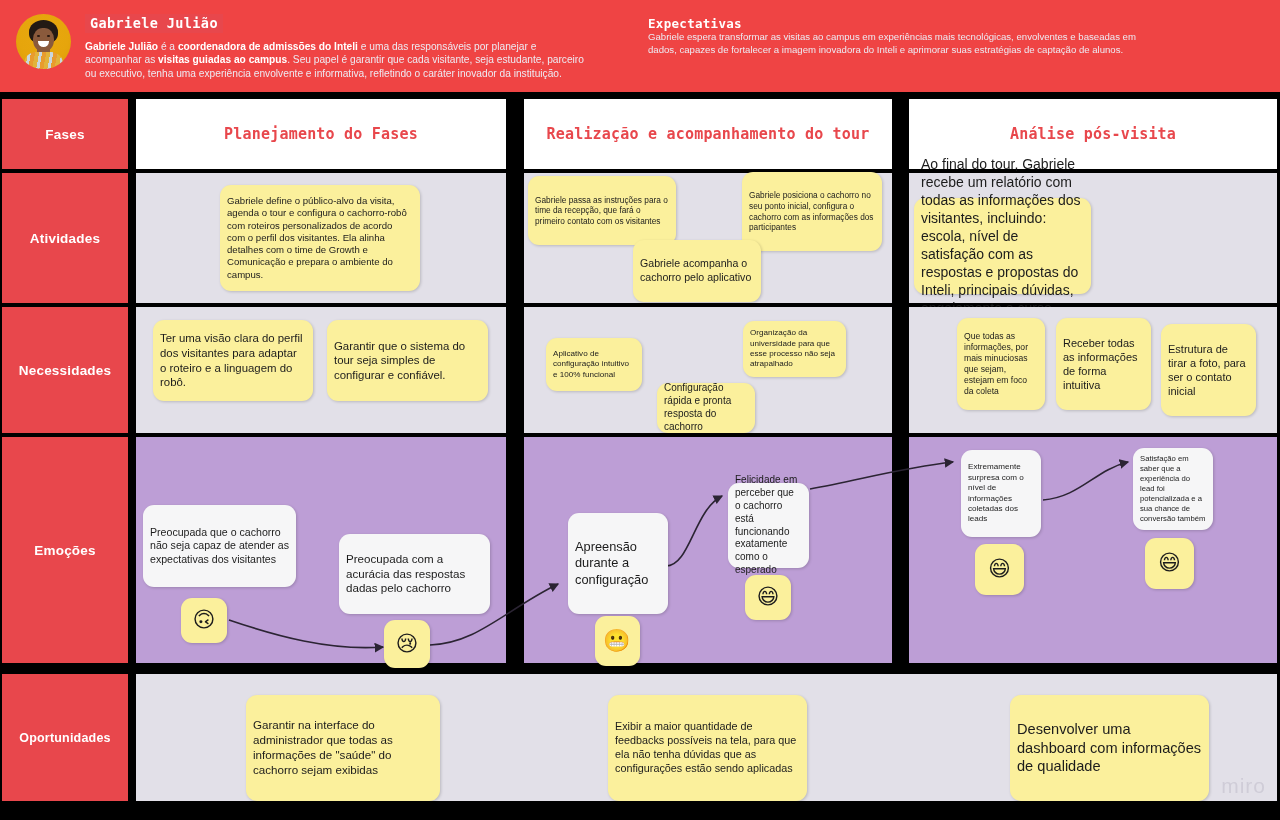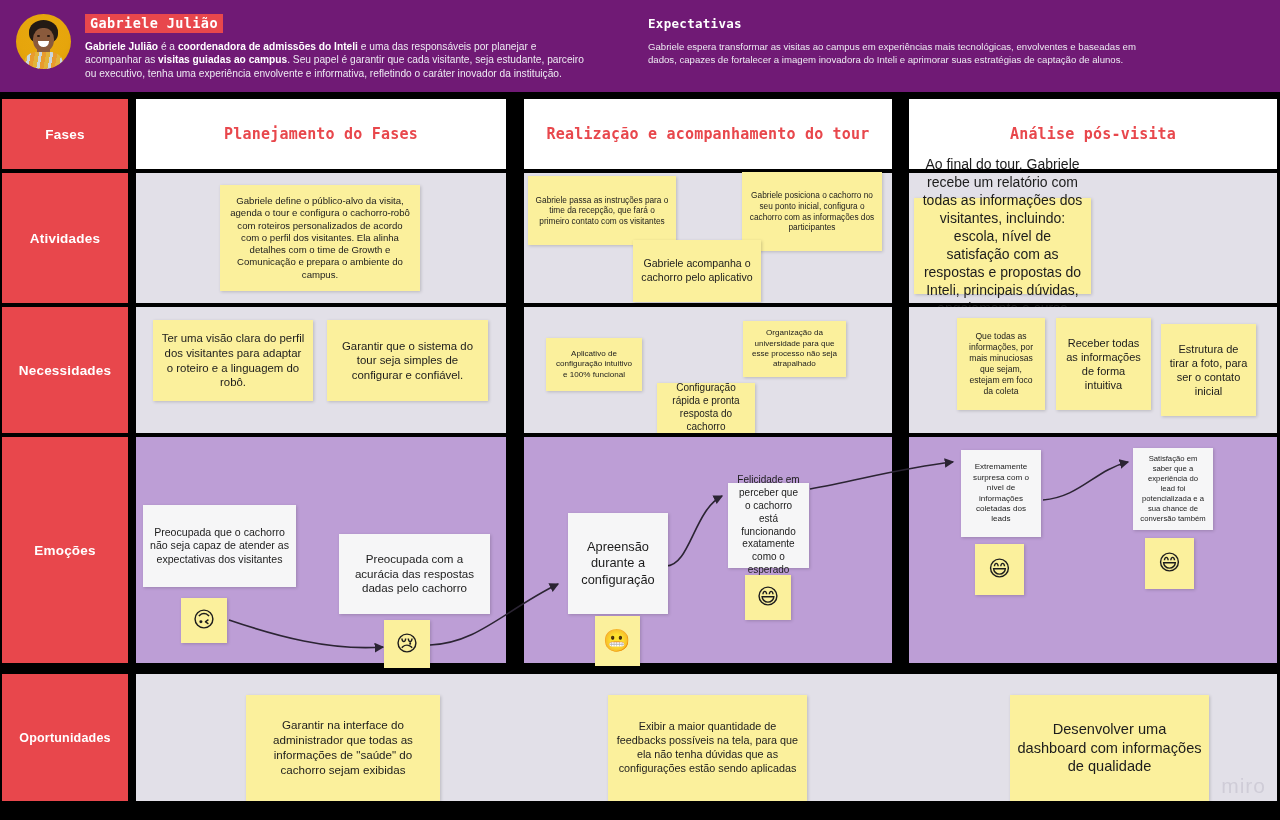--- a/index.html
+++ b/index.html
@@ -7,21 +7,21 @@
     width: 1280px; height: 820px;
     background: #000000;
     font-family: "Liberation Sans", sans-serif;
     overflow: hidden;
   }
   #stage { position: relative; width: 1280px; height: 820px; background:#000; }
 
   
   .header {
     position: absolute; left:0; top:0; width:1280px; height:92px;
-    background:#701a75;
+    background:#ef4444;
     display:flex; align-items:flex-start;
   }
   .persona-block { display:flex; padding:10px 0 0 16px; width:640px; }
   .avatar {
     width:55px; height:55px; border-radius:50%;
     background: radial-gradient(circle at 50% 42%, #E8A80E 0%, #E6A50C 58%, #D99A06 100%);
     flex: 0 0 55px; position:relative; overflow:hidden; margin-top:4px;
   }
   .avatar .hair {
     position:absolute; left:13px; top:6px; width:29px; height:24px;
@@ -65,21 +65,21 @@
     margin-top:7px; max-width:500px;
   }
   .persona-desc b { font-weight:bold; color:#ffffff; }
 
   .exp-block { padding:16px 0 0 8px; width:620px; }
   .exp-title {
     color:#ffffff; font-family:"DejaVu Sans Mono", monospace;
     font-weight:bold; font-size:12.5px; letter-spacing:0.3px;
   }
   .exp-desc {
-    color:#EDEAF2; font-size:9.6px; line-height:12.6px; margin-top:10px; max-width:510px;
+    color:#EDEAF2; font-size:9.6px; line-height:12.6px; max-width:510px;
   }
 
   
   .rowlabel {
     position:absolute; left:2px; width:126px;
     background:#E8474C; color:#ffffff;
     display:flex; align-items:center; justify-content:center;
     font-size:13.5px; font-weight:bold; letter-spacing:0.2px;
   }
   .cell { position:absolute; }
@@ -94,25 +94,25 @@
   }
 
   .band-grey { background:#E2E0E8; }
   .band-purple { background:#BD9ED6; }
 
   
   .note {
     position:absolute;
     background:#FBF09C;
     display:flex; align-items:center; justify-content:center;
-    text-align:center;
     color:#1C1C1C;
     box-shadow: 1px 1px 3px rgba(0,0,0,0.18);
     padding:6px 7px;
     line-height:1.28;
+    border-radius:11px;
   }
   .note.white { background:#F6F6F7; }
   .note.emoji {
     font-size:22px; padding:0;
     font-family:"DejaVu Sans", sans-serif;
   }
 
   .arrow-layer { position:absolute; left:0; top:0; pointer-events:none; }
 
   .miro {

